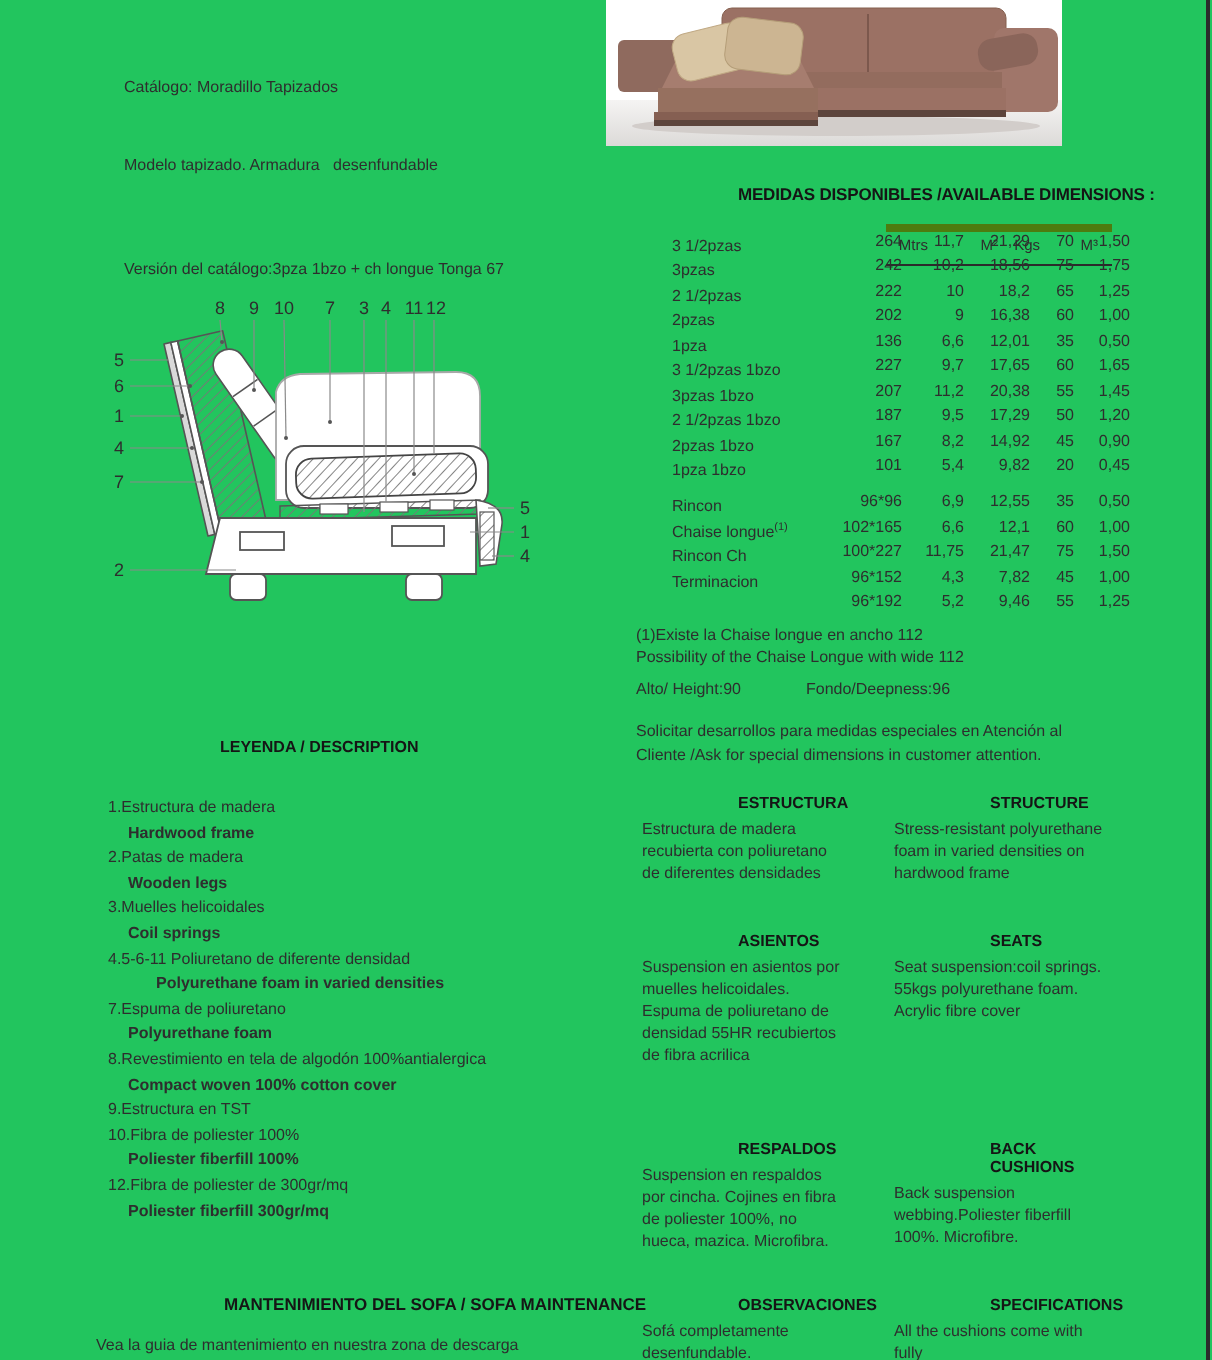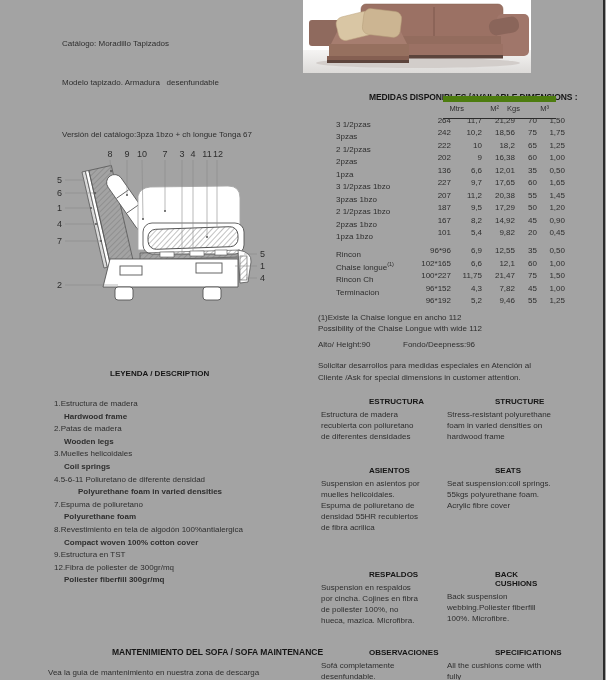--- a/index.html
+++ b/index.html
@@ -1,30 +1,30 @@
 <!DOCTYPE html>
 <html><head>
 <meta charset="utf-8">
 <style>
   html,body{margin:0;padding:0;background:#fff;}
-  #page{position:relative;width:606px;height:680px;background:#a3a3a3;overflow:hidden;
+  #page{position:relative;width:606px;height:680px;background:#22c55e;overflow:hidden;
         font-family:"Liberation Sans",sans-serif;color:#2e2e2e;}
   .abs{position:absolute;}
   .b{font-weight:bold;color:#151515;padding-left:48px;}
   
   #hdr{left:62px;top:11px;font-size:8px;line-height:13px;white-space:pre-wrap;}
   #hdr .l3{margin-top:13px;}
   
   #photo{left:303px;top:0;}
   #draw{left:50px;top:143px;}
   #draw text{font-size:9px;fill:#2e2e2e;}
   
   #dim-title{left:321px;top:92px;font-size:8.5px;letter-spacing:-0.1px;}
-  #dim-head{left:443px;top:96px;width:113px;height:16px;
-            border-top:6px solid #4d7c0f;border-bottom:1px solid #2b2b2b;font-size:7.5px;}
+  #dim-head{left:443px;top:112px;width:113px;height:16px;
+            border-top:4px solid #4d7c0f;border-bottom:1px solid #2b2b2b;font-size:7.5px;}
   #dim-head span{position:absolute;top:2px;}
   #dh0{right:92px;} #dh1{right:57px;} #dh2{right:36px;} #dh3{right:7px;}
   #dim-rows{left:336px;top:115px;width:232px;font-size:8px;}
   .dim-row{display:grid;grid-template-columns:80px 35px 31px 33px 22px 28px;height:12.45px;line-height:12.45px;}
   .dim-row.gap{margin-top:6px;}
   .cell{white-space:nowrap;overflow:visible;}
   .num{text-align:right;}
   .cname sup{font-size:5.5px;}
   
   #note1{left:318px;top:312px;font-size:8px;line-height:11px;}
@@ -356,20 +356,24 @@
           <div class="len">Polyurethane foam</div>
         </div>
         <div class="legend-item">
           <div class="les">8.Revestimiento en tela de algodón 100%antialergica</div>
           <div class="len">Compact woven 100% cotton cover</div>
         </div>
         <div class="legend-item">
           <div class="les">9.Estructura en TST</div>
         </div>
         <div class="legend-item">
+          <div class="les">10.Fibra de poliester 100%</div>
+          <div class="len">Poliester fiberfill 100%</div>
+        </div>
+        <div class="legend-item">
           <div class="les">12.Fibra de poliester de 300gr/mq</div>
           <div class="len">Poliester fiberfill 300gr/mq</div>
         </div>
       </div>
   </div>
 
   <div id="specs">
       <div class="spec-sec sec0">
         <div class="scol es">
           <div class="stitle b">ESTRUCTURA</div>

